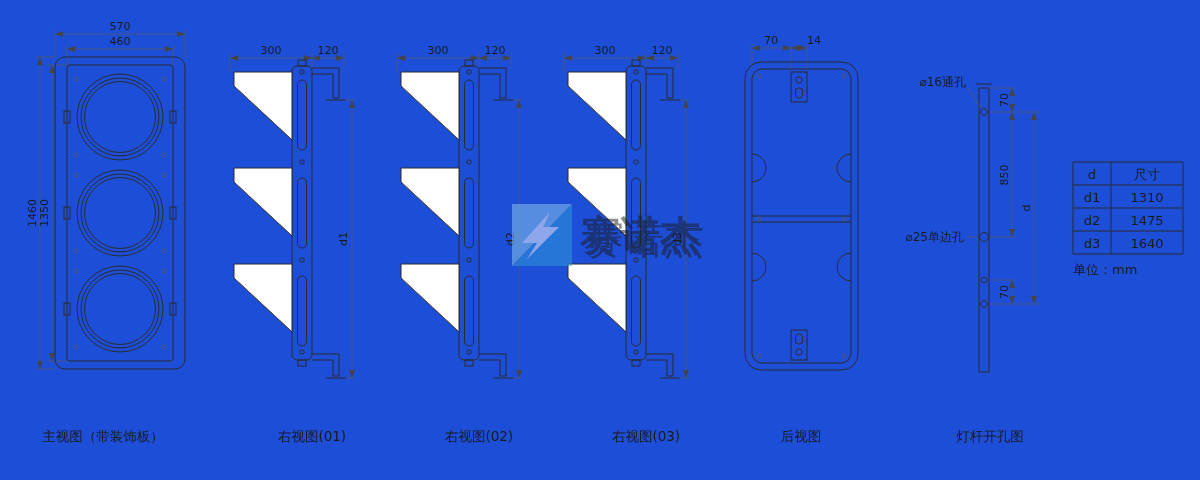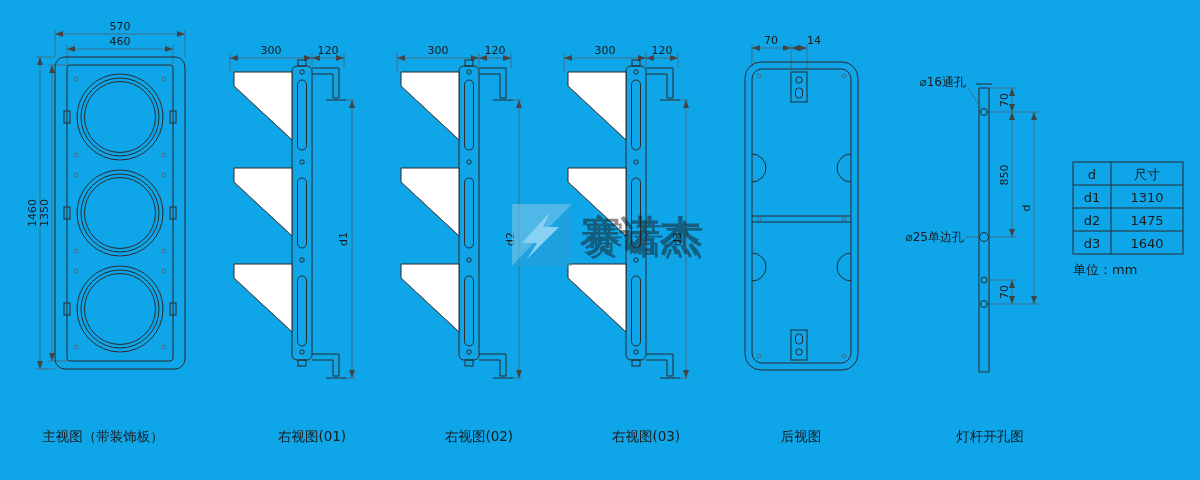--- a/index.html
+++ b/index.html
@@ -1,17 +1,17 @@
 <!DOCTYPE html>
 <html><head>
 <meta charset="utf-8">
 <title>Traffic Signal Engineering Drawing</title>
 <style>
   html,body{margin:0;padding:0;background:#ffffff}
-  .stage{position:relative;width:1200px;height:480px;background:#0ea5e9;overflow:hidden;
+  .stage{position:relative;width:1200px;height:480px;background:#1d4ed8;overflow:hidden;
          font-family:"DejaVu Sans","Liberation Sans",sans-serif}
   svg{display:block}
   .ln{stroke:#2b2b2b;stroke-width:1;fill:none}
   .fln{stroke:#2b2b2b;stroke-width:1;fill:#ffffff}
   .xln{stroke:#5a5a5a;stroke-width:.7;fill:none}
   .dln{stroke:#5a5a5a;stroke-width:.7;fill:none}
   text{font-family:"DejaVu Sans","Liberation Sans",sans-serif;fill:#1a1a1a}
   .dimtxt{font-size:11px}
   .callout{font-size:12px}
   .lbl{font-size:13.5px}

